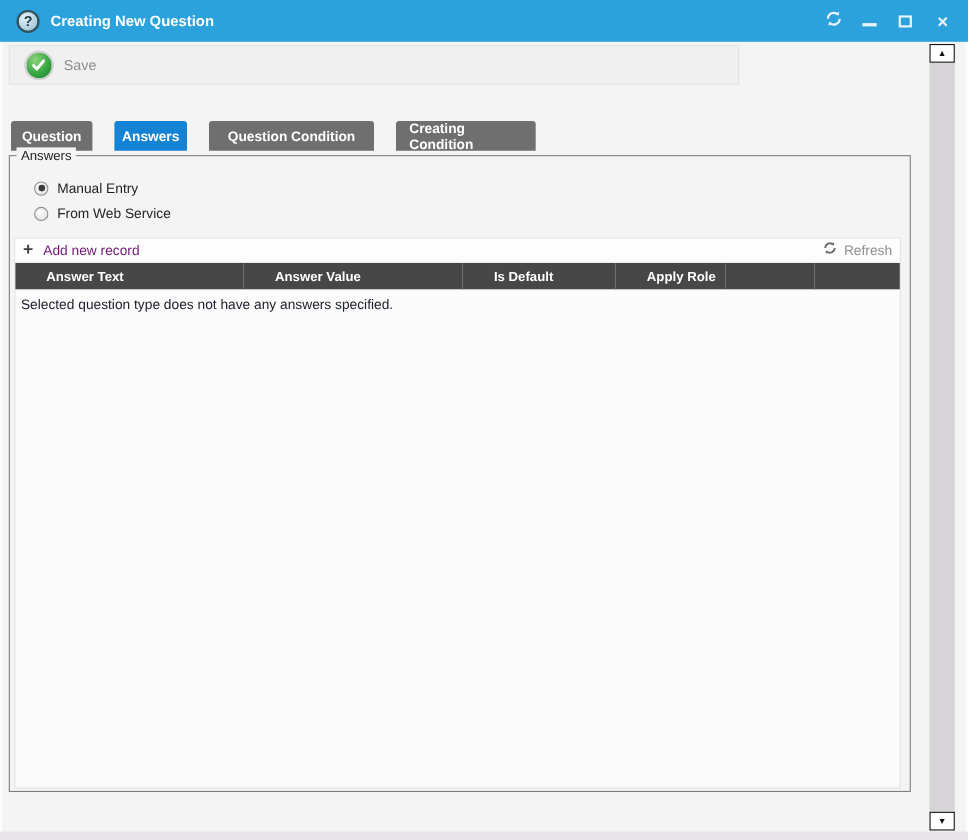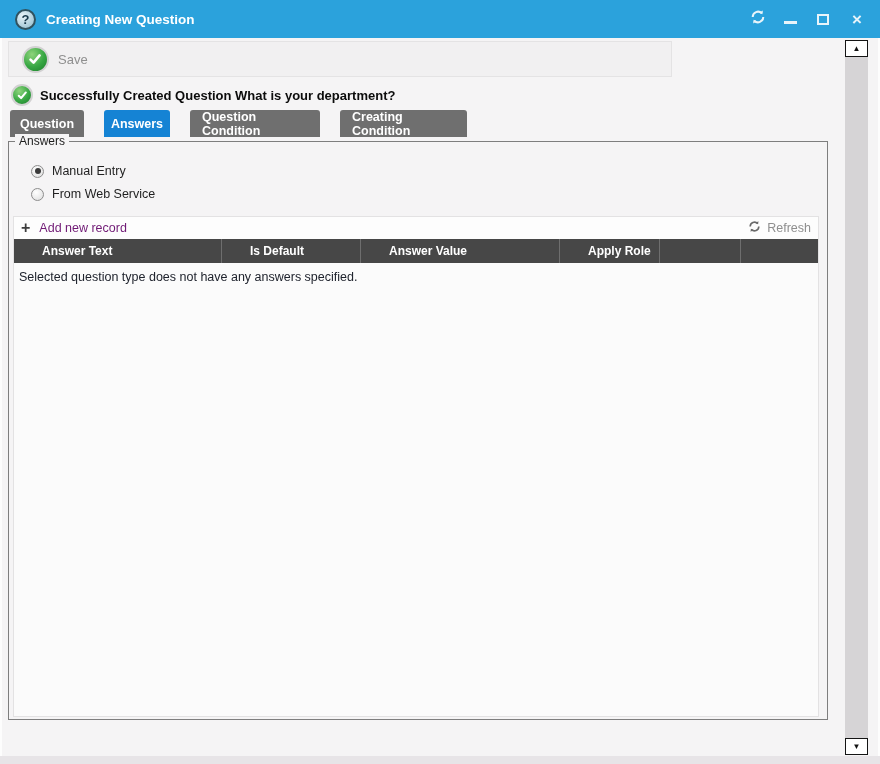--- a/index.html
+++ b/index.html
@@ -54,21 +54,21 @@
   .status-text { margin-left: 7px; color: #0c0c0c; font-size: 13px; font-weight: bold; }
 
   
   .tabs { position: absolute; left: 10px; top: 110px; height: 27px; display: flex; gap: 20px; }
   .tab {
     height: 27px; display: flex; align-items: center; justify-content: center;
     background: #6f6f6f; color: #ffffff; font-size: 12.5px; font-weight: 600;
     border-radius: 3px 3px 0 0; padding: 0 12px;
   }
   .tab.active { background: #1583d4; }
-  .tab-0 { width: 74px; } .tab-1 { width: 66px; } .tab-2 { width: 130px; } .tab-3 { width: 127px; }
+  .tab-0 { width: 74px; } .tab-1 { width: 66px; } .tab-2 { width: 150px; } .tab-3 { width: 127px; }
 
   
   .groupbox {
     position: absolute; left: 8px; top: 141px; width: 820px; height: 579px;
     border: 1px solid #7e7e7e; background: #f5f4f5;
   }
   .groupbox-legend {
     position: absolute; top: -8px; left: 6px; background: #f5f4f5;
     padding: 0 4px; font-size: 12px; color: #1d1d1d;
   }
@@ -155,28 +155,20 @@
 
   <div class="save-toolbar">
     <div class="check-icon save-icon">
       <svg viewBox="0 0 16 16">
         <path d="M3.5 8.6l3 3 6-7.2" stroke="#ffffff" stroke-width="2.6" fill="none" stroke-linecap="round" stroke-linejoin="round"></path>
       </svg>
     </div>
     <span class="save-label">Save</span>
   </div>
 
-  <div class="status-row">
-    <div class="check-icon status-icon">
-      <svg viewBox="0 0 16 16">
-        <path d="M3.5 8.6l3 3 6-7.2" stroke="#ffffff" stroke-width="2.6" fill="none" stroke-linecap="round" stroke-linejoin="round"></path>
-      </svg>
-    </div>
-    <span class="status-text">Successfully Created Question What is your department?</span>
-  </div>
 
   <div class="tabs">
     <div class="tab tab-0">Question</div>
     <div class="tab tab-1 active">Answers</div>
     <div class="tab tab-2">Question Condition</div>
     <div class="tab tab-3">Creating Condition</div>
   </div>
 
   <div class="groupbox">
     <span class="groupbox-legend">Answers</span>
@@ -206,22 +198,22 @@
               <path d="M12.9 1.6l-.5 3.6-3.4-1.5z" fill="#6a6a6a"></path>
               <path d="M3.1 14.4l.5-3.6 3.4 1.5z" fill="#6a6a6a"></path>
             </svg>
           </span>
           <span class="refresh-label">Refresh</span>
         </div>
       </div>
 
       <div class="grid-header">
         <div class="cell col-0">Answer Text</div>
+        <div class="cell col-1">Answer Value</div>
         <div class="cell col-2">Is Default</div>
-        <div class="cell col-1">Answer Value</div>
         <div class="cell col-3">Apply Role</div>
         <div class="cell col-4"></div>
         <div class="cell col-5"></div>
       </div>
 
       <div class="empty-message">Selected question type does not have any answers specified.</div>
     </div>
   </div>
 
   <div class="scrollbar">

